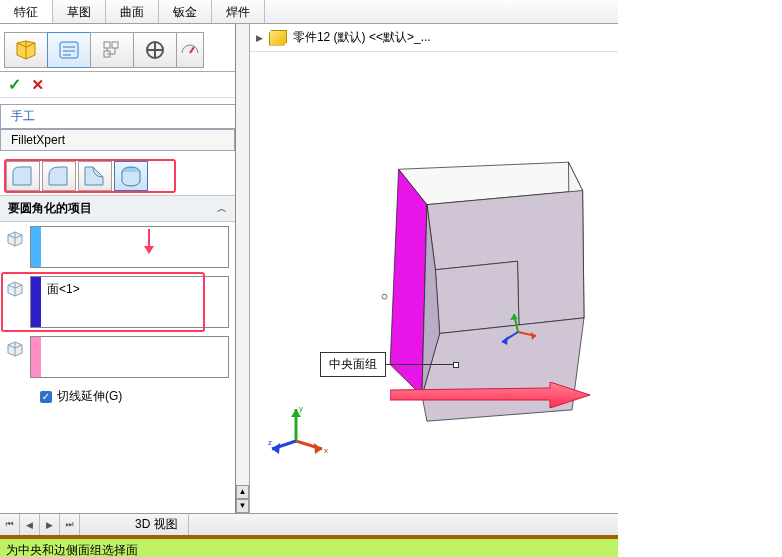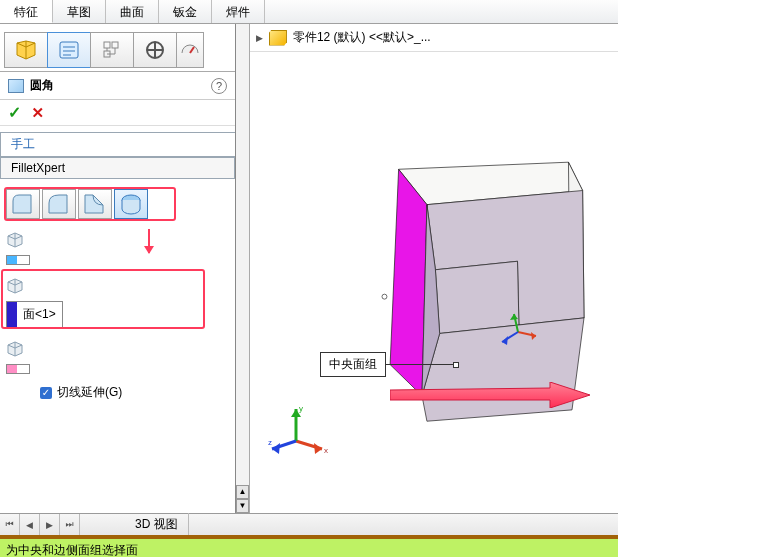--- a/index.html
+++ b/index.html
@@ -41,21 +41,21 @@
   .mode-tab:first-child{ border-right:none;}
   .mode-tab.sel { background:#fff; color:#2a6ab5; }
 
   .type-row { display:flex; gap:2px; padding:2px 6px 4px; position:relative;}
   .type-btn { width:34px; height:30px; border:1px solid #a0a0a0; background:linear-gradient(#fff,#e9e9e9); display:flex; align-items:center; justify-content:center;}
   .type-group-hl { position:absolute; border:2px solid #ff3b5c; border-radius:3px; pointer-events:none; }
 
   .section-head { background:#eef1f4; border-top:1px solid #c8c8c8; border-bottom:1px solid #c8c8c8; padding:4px 8px; font-size:12px; font-weight:bold; display:flex; align-items:center;}
   .section-head .chev { margin-left:auto; font-size:10px; color:#666;}
 
-  .item-row { display:flex; align-items:flex-start; gap:6px; padding:4px 6px;flex-direction:column; }
+  .item-row { display:flex; align-items:flex-start; gap:6px; padding:4px 6px; }
   .item-ico { width:18px; height:18px; margin-top:4px;}
   .sel-box { flex:1; height:42px; border:1px solid #888; display:flex; align-items:stretch; font-size:12px;}
   .sel-box.tall { height:52px;}
   .sel-stripe { width:10px; }
   .stripe-blue { background:#49b6ff;}
   .stripe-darkblue { background:#2d1fc9;}
   .stripe-pink { background:#ff8fc5;}
   .sel-text { padding:4px 6px; }
   .item-wrap { position:relative; }
   .red-wrap { position:absolute; border:2px solid #ff3b5c; border-radius:3px; pointer-events:none;}
@@ -184,25 +184,20 @@
             </svg>
           </div>
       <div class="fm-tab" style="width:28px">
             <svg class="ic" viewBox="0 0 24 22">
               <path d="M4 14a8 8 0 0116 0" fill="#eee" stroke="#888"></path>
               <line x1="12" y1="14" x2="16" y2="8" stroke="#c33" stroke-width="2"></line>
             </svg>
           </div>
     </div>
 
-    <div class="prop-header">
-      <span class="cube"></span>
-      <span class="title">圆角</span>
-      <span class="help">?</span>
-    </div>
 
     <div class="ok-cancel">
       <span class="ok">✓</span>
       <span class="cancel">✕</span>
     </div>
 
     <div class="mode-tabs">
       <div class="mode-tab sel">手工</div>
       <div class="mode-tab">FilletXpert</div>
     </div>
@@ -227,20 +222,24 @@
       <div class="type-btn" style="background:linear-gradient(#eaf4ff,#c7e1f7);border-color:#3a7abd">
             <svg width="26" height="24">
               <ellipse cx="13" cy="8" rx="9" ry="5" fill="#9ecdf2" stroke="#3a7abd"></ellipse>
               <path d="M4 8v9a9 5 0 0018 0V8" fill="#cfe5f5" stroke="#3a7abd"></path>
             </svg>
           </div>
       <div class="type-group-hl" style="left:4px; top:0px; width:172px; height:34px;"></div>
     </div>
     <div class="red-arrow-down"></div>
 
+    <div class="section-head">
+      <span>要圆角化的项目</span>
+      <span class="chev">︿</span>
+    </div>
 
     <div class="item-row">
       <span class="item-ico"><svg width="18" height="18">
               <path d="M2 5l7-3 7 3v8l-7 3-7-3z" fill="#e9eef2" stroke="#8aa0b2"></path>
               <path d="M9 2v14M2 5l7 3 7-3" stroke="#8aa0b2" fill="none"></path>
             </svg></span>
       <div class="sel-box">
             <div class="sel-stripe stripe-blue"></div>
             <div class="sel-text"></div>
           </div>

